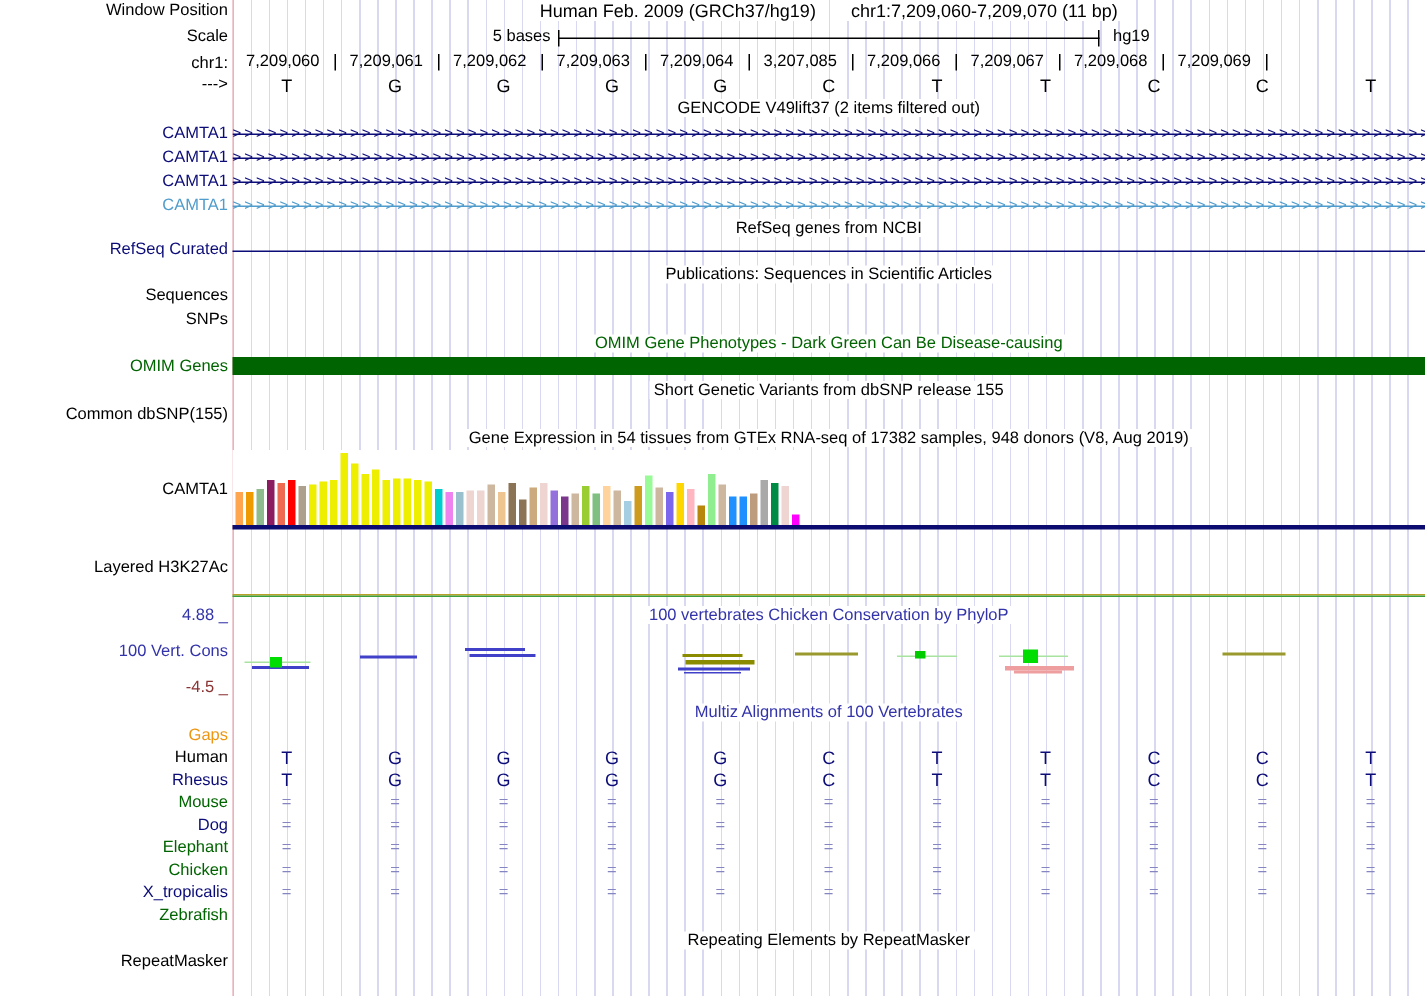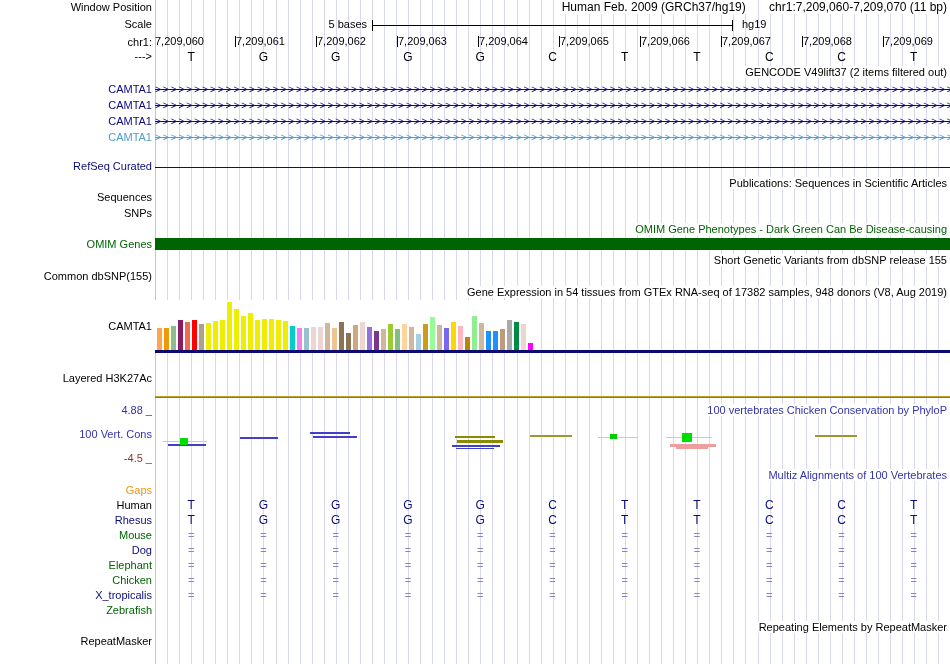--- a/index.html
+++ b/index.html
@@ -2,25 +2,25 @@
 <html><head>
 <meta charset="utf-8">
 <style>
   html,body{margin:0;padding:0;background:#fff}
   #stage{position:relative;width:950px;height:664px;background:#fff;overflow:hidden;
          font-family:"Liberation Sans",sans-serif;font-size:11px;color:#000}
   .grid{position:absolute;left:155px;top:0;width:795px;height:664px;
         background:repeating-linear-gradient(to right,#D8D8F0 0,#D8D8F0 1px,transparent 1px,transparent 12.05px)}
   .edge{position:absolute;left:155px;top:0;width:1px;height:664px;background:#F5AFAF}
   .lbl{position:absolute;right:798px;white-space:nowrap;height:13px;line-height:13px;text-align:right}
-  .ctitle{position:absolute;left:155px;width:795px;text-align:right;height:13px;line-height:13px;white-space:nowrap}
+  .ctitle{position:absolute;left:155px;width:795px;text-align:center;height:13px;line-height:13px;white-space:nowrap}
   .ctitle span{background:#fff;padding:0 3px}
   .hdr{font-size:12px}
   #pos-row{position:absolute;left:155px;top:36px;display:flex}
-  .pcell{width:81px;box-sizing:border-box;text-align:left;border-right:1px solid #000;
+  .pcell{width:69px;box-sizing:border-box;text-align:center;border-right:1px solid #000;
          height:11px;line-height:11px;padding-right:1px}
   .pcell.last{border-right:none}
   #seq-row{position:absolute;left:155px;top:50px;display:flex;font-size:12px}
   .scell{width:72.27px;text-align:center}
   .arrow-row{position:absolute;left:155px;width:795px;height:12px;overflow:hidden}
   .arrow-line{position:absolute;left:0;top:6px;width:100%;height:1px}
   .chevrons{position:absolute;left:0;top:0;width:100%;font-size:10px;line-height:13px;letter-spacing:2px;white-space:nowrap}
   .hline{position:absolute;left:155px;width:795px}
   .panel{position:absolute;left:155px;top:300px;width:385px;height:50px;background:#fff}
   .bar{position:absolute;width:5px}
@@ -52,21 +52,21 @@
   <div class="scale-tick" style="left:732px"></div>
   <div style="position:absolute;left:742px;top:18px">hg19</div>
 
   <div class="lbl" style="top:36px">chr1:</div>
   <div id="pos-row">
       <div class="pcell">7,209,060</div>
       <div class="pcell">7,209,061</div>
       <div class="pcell">7,209,062</div>
       <div class="pcell">7,209,063</div>
       <div class="pcell">7,209,064</div>
-      <div class="pcell">7,209,065</div>
+      <div class="pcell">3,207,085</div>
       <div class="pcell">7,209,066</div>
       <div class="pcell">7,209,067</div>
       <div class="pcell">7,209,068</div>
       <div class="pcell">7,209,069</div>
       <div class="pcell last"></div>
     </div>
 
   <div class="lbl" style="top:50px">---&gt;</div>
   <div id="seq-row">
       <div class="scell">T</div>
@@ -77,20 +77,21 @@
       <div class="scell">C</div>
       <div class="scell">T</div>
       <div class="scell">T</div>
       <div class="scell">C</div>
       <div class="scell">C</div>
       <div class="scell">T</div>
     </div>
 
   <div class="ctitle" style="top:66px"><span>GENCODE V49lift37 (2 items filtered out)</span></div>
 
+  <div class="ctitle" style="top:146px"><span>RefSeq genes from NCBI</span></div>
   <div class="lbl" style="top:160px;color:#0C0C78">RefSeq Curated</div>
   <div class="hline" style="top:167px;height:1px;background:#0C0C78"></div>
 
   <div class="ctitle" style="top:177px"><span>Publications: Sequences in Scientific Articles</span></div>
   <div class="lbl" style="top:191px">Sequences</div>
   <div class="lbl" style="top:207px">SNPs</div>
 
   <div class="ctitle" style="top:223px;color:#006400"><span>OMIM Gene Phenotypes - Dark Green Can Be Disease-causing</span></div>
   <div class="lbl" style="top:238px;color:#006400">OMIM Genes</div>
   <div class="hline" style="top:238px;height:12px;background:#006400"></div>

